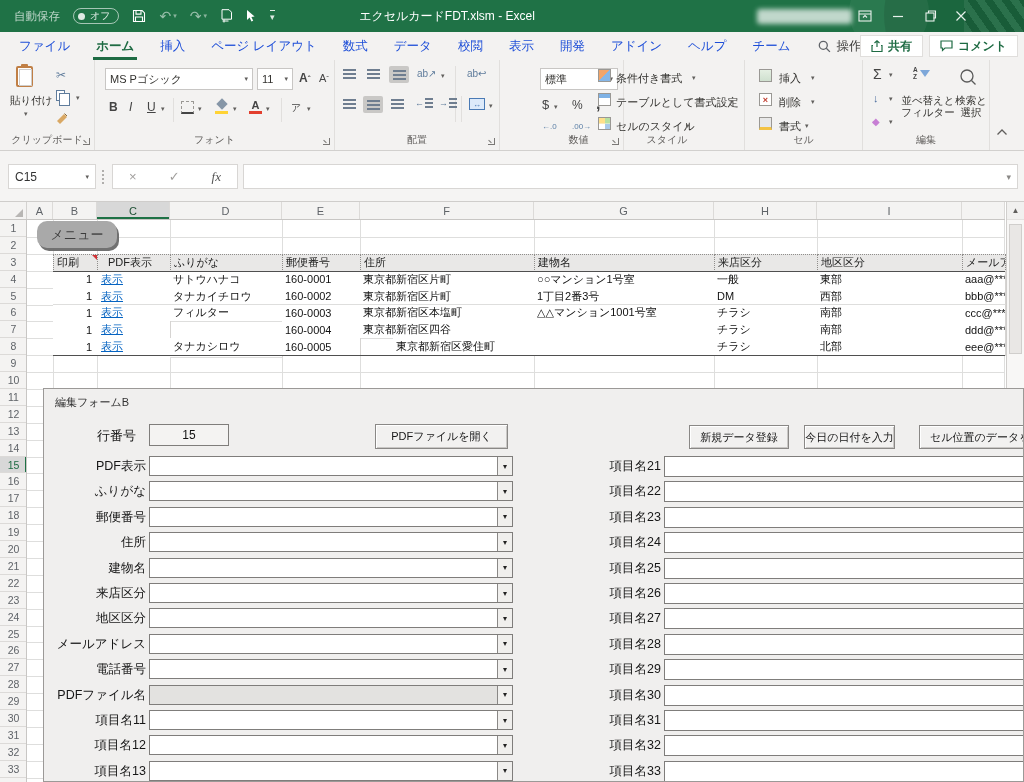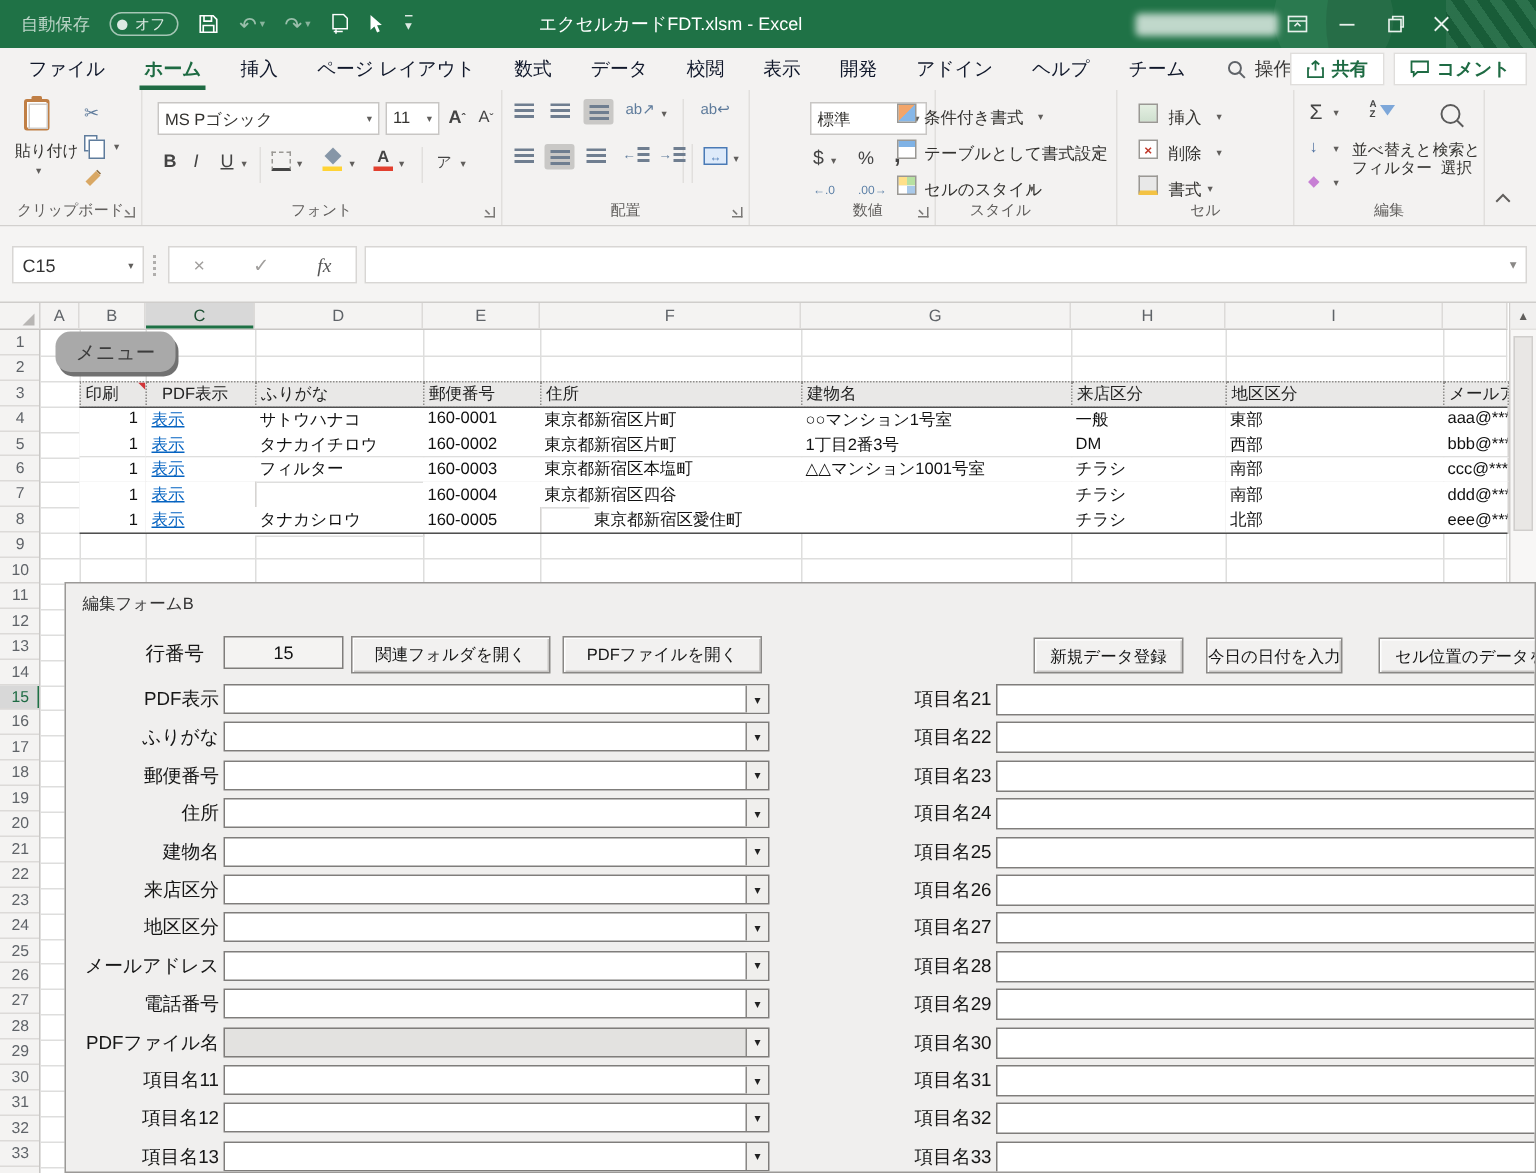--- a/index.html
+++ b/index.html
@@ -27,21 +27,21 @@
   .qchar { font-size:14px; color:#fff; line-height:1; }
   .qcaret { font-size:7px; color:rgba(255,255,255,.85); }
   #wtitle { position:absolute; left:0; right:0; top:0; height:32px; display:flex; align-items:center; justify-content:center; z-index:1; }
   #wtitle span { margin-right:130px; font-size:12px; color:#fff; }
   #userblur { position:absolute; right:172px; top:9px; width:95px; height:15px; background:rgba(255,255,255,.72); border-radius:3px; filter:blur(2.5px); z-index:2; }
   .wbtn { position:absolute; top:0; width:30px; height:32px; display:flex; align-items:center; justify-content:center; z-index:3; }
 
   
   #tabrow { position:absolute; left:0; top:32px; width:1024px; height:28px; background:#f3f2f1; }
   #tabs { display:flex; height:28px; align-items:stretch; padding-left:6px; float:left; }
-  .tab { display:flex; align-items:center; padding:0 13px; font-size:12.5px; color:#0f172a; position:relative; white-space:nowrap; }
+  .tab { display:flex; align-items:center; padding:0 13px; font-size:12.5px; color:#1d4ed8; position:relative; white-space:nowrap; }
   .tab.active { color:#1e6b43; font-weight:bold; }
   .tab.active::after { content:""; position:absolute; left:10px; right:10px; bottom:0; height:3px; background:#1e6b43; }
   #assist { display:flex; align-items:center; gap:6px; margin-left:14px; font-size:12.5px; color:#3b3a39; height:28px; float:left; }
   #topbtns { position:absolute; right:6px; top:3px; display:flex; gap:6px; }
   .topbtn { display:flex; align-items:center; gap:5px; background:#fff; border:1px solid #e0dedc; height:22px; padding:0 10px; font-size:12px; color:#1e6b43; font-weight:bold; }
 
   
   #ribbon { position:absolute; left:0; top:60px; width:1024px; height:91px; background:#f3f2f1; border-bottom:1px solid #d2d0ce; }
   .rgroup { position:absolute; top:0; height:90px; border-right:1px solid #e1dfdd; }
   .glabel { position:absolute; left:0; right:0; bottom:3px; text-align:center; font-size:10px; color:#605e5c; white-space:nowrap; }
@@ -649,21 +649,20 @@
       <div class="tdcell" style="left: 962px; top: 338.3px; width: 44px; height: 17.9px;">eee@***</div>
       <div class="darkline" style="left: 53px; top: 270.7px; width: 952px; height: 1px;"></div>
       <div class="darkline" style="left: 53px; top: 355.2px; width: 952px; height: 1px;"></div>
     </div>
   <div id="menubtn">メニュー</div>
 
   <div id="uform">
     <div id="formtitle">編集フォームB</div>
     <div class="flabel" style="left:0;top:38px;width:92px;font-size:13px;">行番号</div>
     <div id="rownoval">15</div>
-    <div class="fbtn" style="left:190px;top:35px;width:133px;height:25px;">関連フォルダを開く</div>
     <div class="fbtn" style="left:331px;top:35px;width:133px;height:25px;">PDFファイルを開く</div>
     <div class="fbtn" style="left:645px;top:36px;width:100px;height:24px;">新規データ登録</div>
     <div class="fbtn" style="left:760px;top:36px;width:91px;height:24px;">今日の日付を入力</div>
     <div class="fbtn" style="left:875px;top:36px;width:160px;height:24px;justify-content:flex-start;padding-left:10px;">セル位置のデータを取</div>
     <div id="leftfields">
         <div class="flabel" style="left: 0px; top: 69px; width: 102px; height: 16px;">PDF表示</div>
         <div class="fcombo" style="left: 105px; top: 67px; width: 364px; height: 20px;">
           <span class="txt"></span>
           <span class="dd">▾</span>
         </div>

